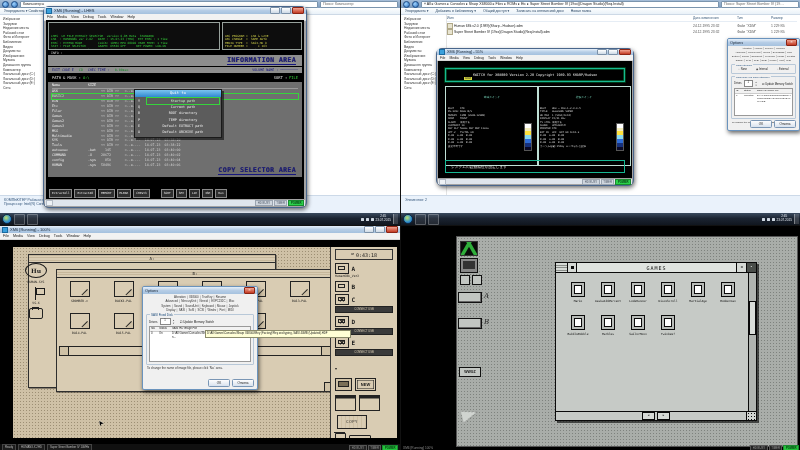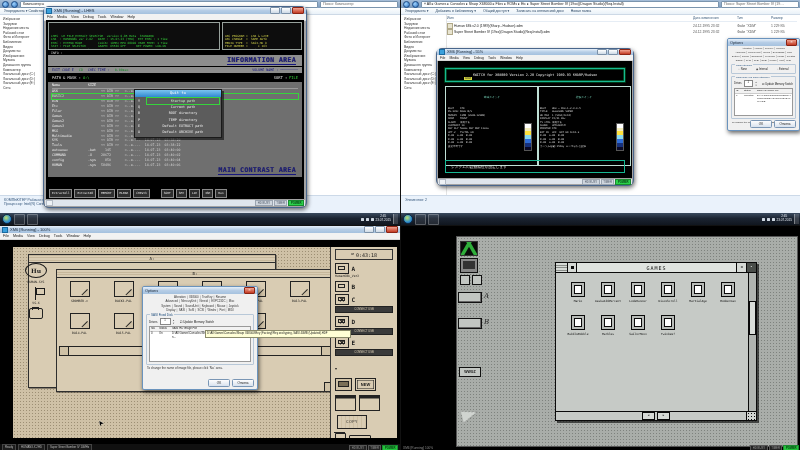--- a/index.html
+++ b/index.html
@@ -342,21 +342,21 @@
               <div class="lq-row">
                 <span class="lq-k">E</span>
                 <span class="lq-l">Default EXTRACT path</span>
               </div>
               <div class="lq-row">
                 <span class="lq-k">A</span>
                 <span class="lq-l">Default ARCHIVE path</span>
               </div>
             </div>
         </div>
-        <div class="lh-msa">MAIN CONTRAST AREA</div>
+        <div class="lh-msa">COPY SELECTOR AREA</div>
         <div class="lh-btns">
 
         <span class="lb">ExtractAll</span>
             <span class="lb">Extract48</span>
             <span class="lb">MEMORY</span>
             <span class="lb">MLBAR</span>
             <span class="lb">CHPath</span>
             <span class="lb">SORT</span>
             <span class="lb">SPX</span>
             <span class="lb">LZX</span>

